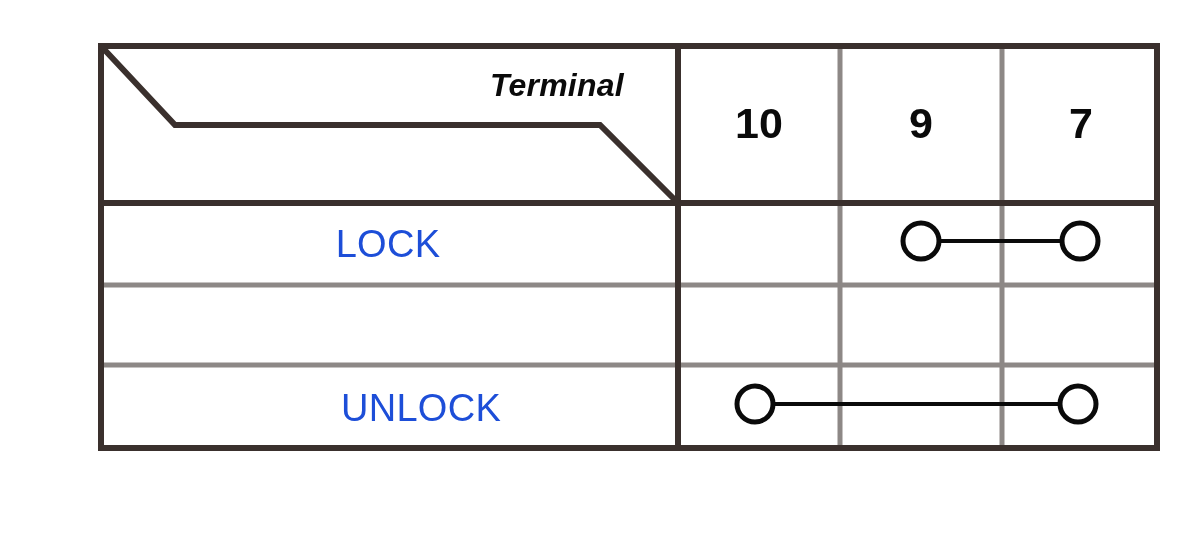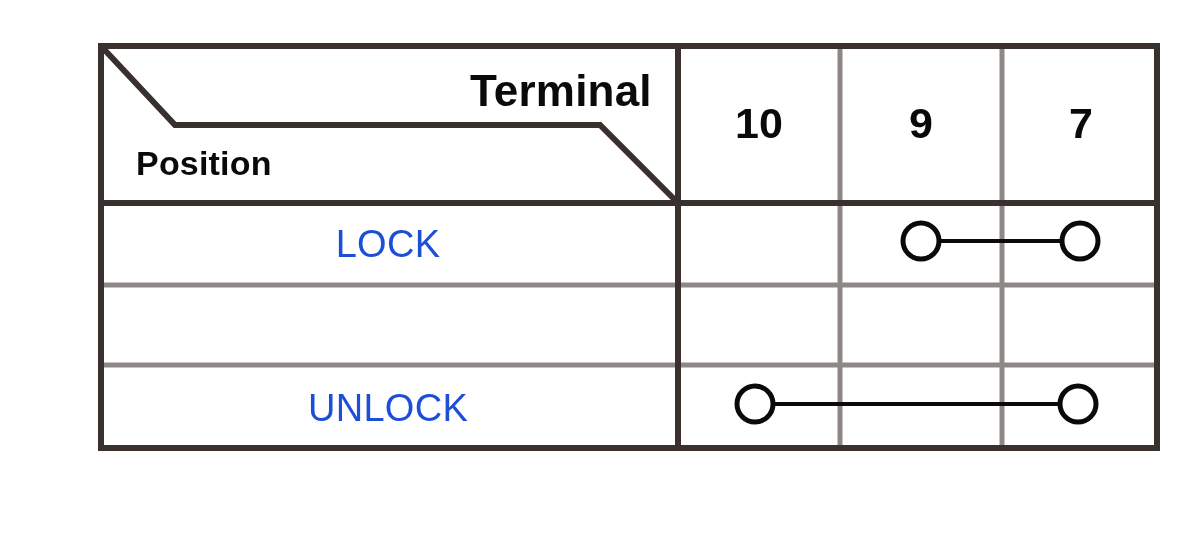--- a/index.html
+++ b/index.html
@@ -36,25 +36,26 @@
   
   .txt {
     position: absolute;
     color: #0a0a0a;
     white-space: nowrap;
     line-height: 1;
     -webkit-font-smoothing: antialiased;
   }
 
   .hdr-terminal {
-    font-size: 44px;
+    font-size: 32px;
     font-weight: bold;
     letter-spacing: 0.2px;
-    left: 372px;
+    left: 392px;
     top: 26px;
+    font-style: italic;
   }
 
   .hdr-position {
     font-size: 34px;
     font-weight: bold;
     letter-spacing: 0.2px;
     left: 38px;
     top: 103px;
   }
 
@@ -83,21 +84,21 @@
     letter-spacing: 0.3px;
   }
 
   
   .c10 { left: 580px;  width: 162px; }
   .c9  { left: 742px;  width: 162px; }
   .c7  { left: 904px;  width: 158px; }
 
   .r-lock    { top: 160px; height: 82px; }
   .r-neutral { top: 242px; height: 80px; }
-  .r-unlock  { top: 322px; height: 86px; }
+  .r-unlock  { top: 322px; height: 86px; margin-left: 33px; }
 </style>
 </head>
 <body>
 
 <div id="continuity-table">
 
   <svg class="table-svg" viewBox="0 0 1062 408" preserveAspectRatio="none">
 
     <line x1="0" y1="242" x2="1062" y2="242" stroke="#8d8886" stroke-width="5"></line>
     <line x1="0" y1="322" x2="1062" y2="322" stroke="#8d8886" stroke-width="5"></line>
@@ -119,21 +120,20 @@
     </g>
 
     <g>
       <line x1="657" y1="361" x2="980" y2="361" stroke="#0a0a0a" stroke-width="4"></line>
       <circle cx="657" cy="361" r="18" fill="#ffffff" stroke="#0a0a0a" stroke-width="5"></circle>
       <circle cx="980" cy="361" r="18" fill="#ffffff" stroke="#0a0a0a" stroke-width="5"></circle>
     </g>
   </svg>
 
   <div class="txt hdr-terminal">Terminal</div>
-  <div class="txt hdr-position">Position</div>
 
   <div class="term-num c10">10</div>
   <div class="term-num c9">9</div>
   <div class="term-num c7">7</div>
 
   <div class="row-label r-lock">LOCK</div>
   <div class="row-label r-unlock">UNLOCK</div>
 
 </div>
 

